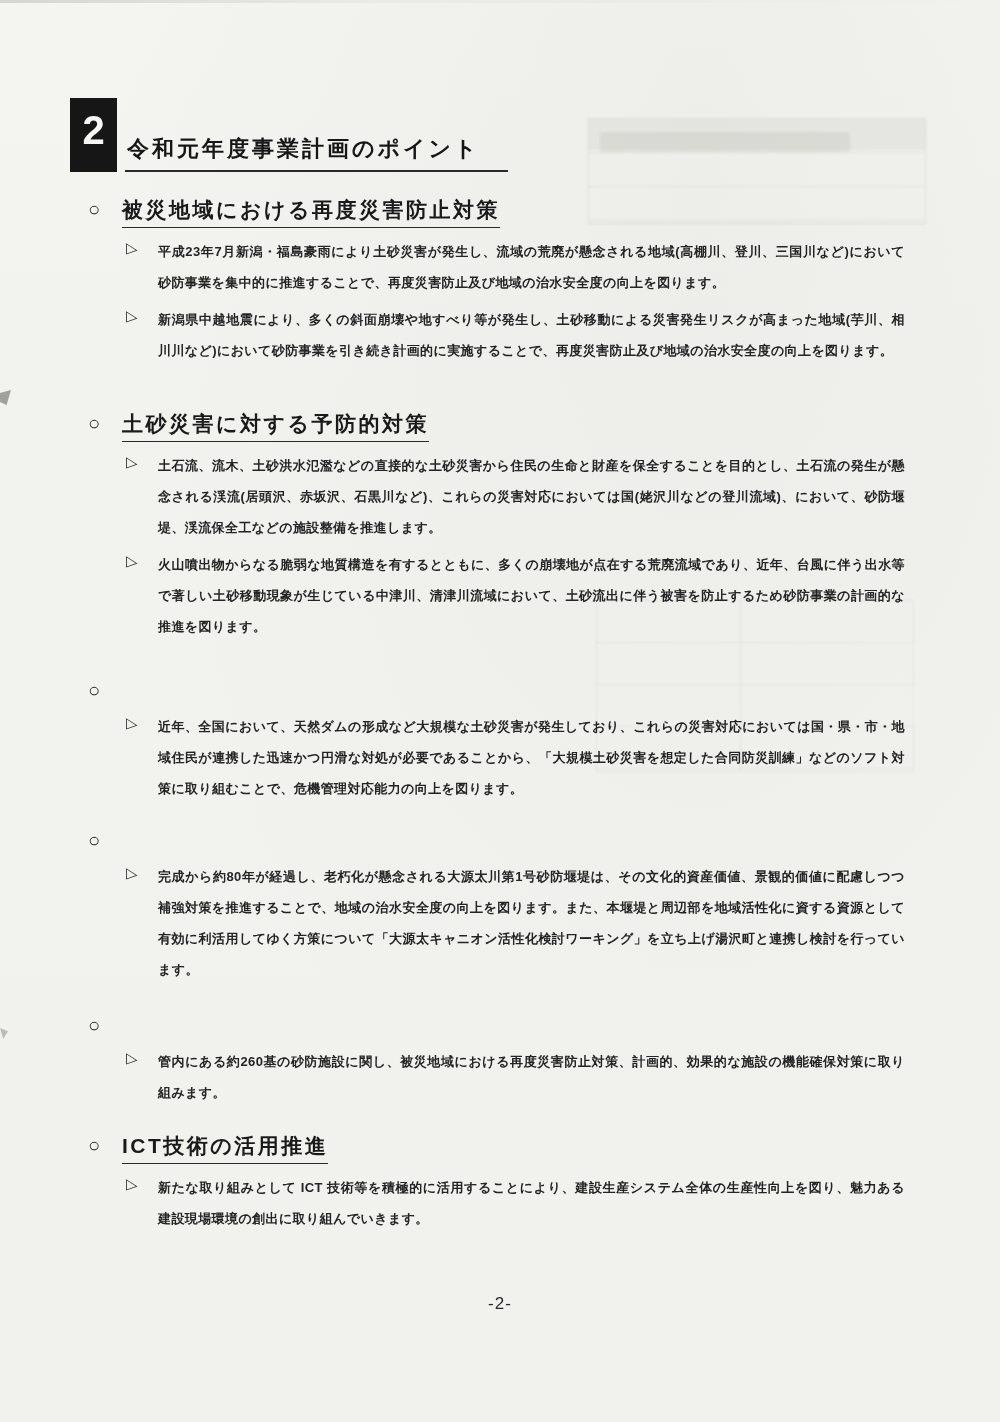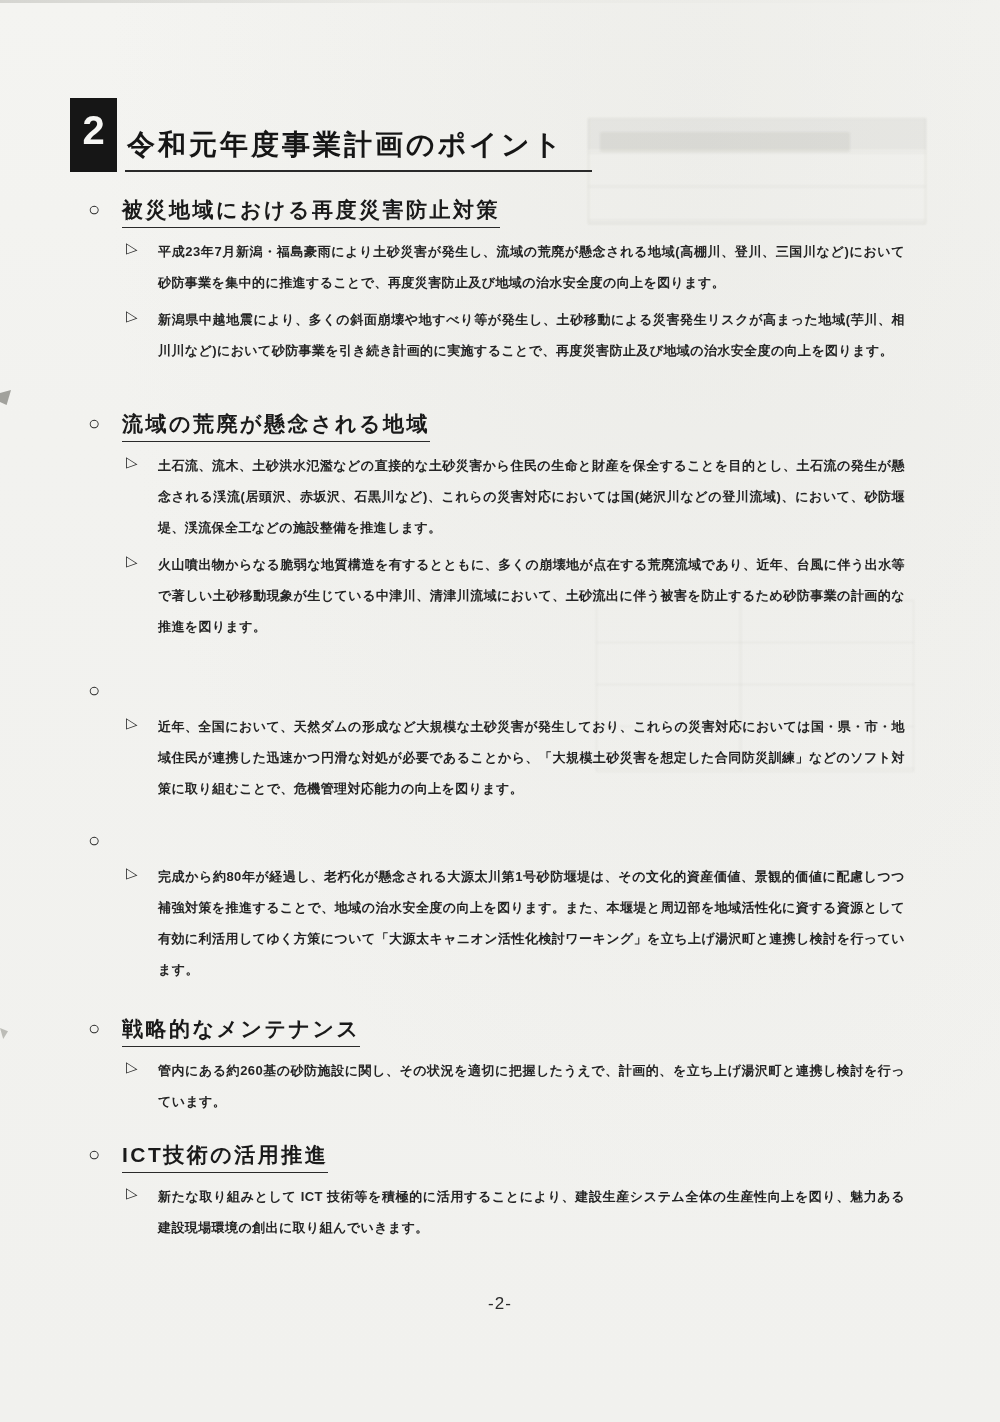--- a/index.html
+++ b/index.html
@@ -56,21 +56,21 @@
     width: 47px; height: 74px;
     background: #161616;
     color: #f6f6f4;
     text-align: center;
     font-size: 40px; font-weight: bold;
     line-height: 64px;
     flex: 0 0 auto;
   }
   .doc-title {
     margin: 0 0 0 8px;
-    font-size: 28px; font-weight: 600;
+    font-size: 22px; font-weight: 600;
     letter-spacing: 3px;
     color: #161616;
     border-bottom: 2px solid #2a2a2a;
     padding: 0 28px 6px 2px;
     white-space: nowrap;
   }
 
   
   .content { position: absolute; left: 0; top: 196px; width: 1000px; }
   .topic { margin: 0 95px 0 88px; }
@@ -149,21 +149,21 @@
         <div class="bullet">
           <span class="arrow-marker">▷</span>
           <p>新潟県中越地震により、多くの斜面崩壊や地すべり等が発生し、土砂移動による災害発生リスクが高まった地域(芋川、相川川など)において砂防事業を引き続き計画的に実施することで、再度災害防止及び地域の治水安全度の向上を図ります。</p>
         </div>
       </div>
     </section>
 
     <section class="topic s2">
       <div class="topic-heading-row">
         <span class="circle-marker">○</span>
-        <h2 class="topic-heading">流域の荒廃が懸念される地域</h2>
+        <h2 class="topic-heading">土砂災害に対する予防的対策</h2>
       </div>
       <div class="bullets">
         <div class="bullet">
           <span class="arrow-marker">▷</span>
           <p>土石流、流木、土砂洪水氾濫などの直接的な土砂災害から住民の生命と財産を保全することを目的とし、土石流の発生が懸念される渓流(居頭沢、赤坂沢、石黒川など)、これらの災害対応においては国(姥沢川などの登川流域)、において、砂防堰堤、渓流保全工などの施設整備を推進します。</p>
         </div>
         <div class="bullet">
           <span class="arrow-marker">▷</span>
           <p>火山噴出物からなる脆弱な地質構造を有するとともに、多くの崩壊地が点在する荒廃流域であり、近年、台風に伴う出水等で著しい土砂移動現象が生じている中津川、清津川流域において、土砂流出に伴う被害を防止するため砂防事業の計画的な推進を図ります。</p>
         </div>
@@ -190,26 +190,25 @@
         <div class="bullet">
           <span class="arrow-marker">▷</span>
           <p>完成から約80年が経過し、老朽化が懸念される大源太川第1号砂防堰堤は、その文化的資産価値、景観的価値に配慮しつつ補強対策を推進することで、地域の治水安全度の向上を図ります。また、本堰堤と周辺部を地域活性化に資する資源として有効に利活用してゆく方策について「大源太キャニオン活性化検討ワーキング」を立ち上げ湯沢町と連携し検討を行っています。</p>
         </div>
       </div>
     </section>
 
     <section class="topic s5">
       <div class="topic-heading-row">
         <span class="circle-marker">○</span>
-        <h2 class="topic-heading">戦略的なメンテナンス</h2>
-      </div>
-      <div class="bullets">
-        <div class="bullet">
-          <span class="arrow-marker">▷</span>
-          <p>管内にある約260基の砂防施設に関し、その状況を適切に把握したうえで、計画的、を立ち上げ湯沢町と連携し検討を行っています。</p>
+      </div>
+      <div class="bullets">
+        <div class="bullet">
+          <span class="arrow-marker">▷</span>
+          <p>管内にある約260基の砂防施設に関し、被災地域における再度災害防止対策、計画的、効果的な施設の機能確保対策に取り組みます。</p>
         </div>
       </div>
     </section>
 
     <section class="topic s6">
       <div class="topic-heading-row">
         <span class="circle-marker">○</span>
         <h2 class="topic-heading">ICT技術の活用推進</h2>
       </div>
       <div class="bullets">

